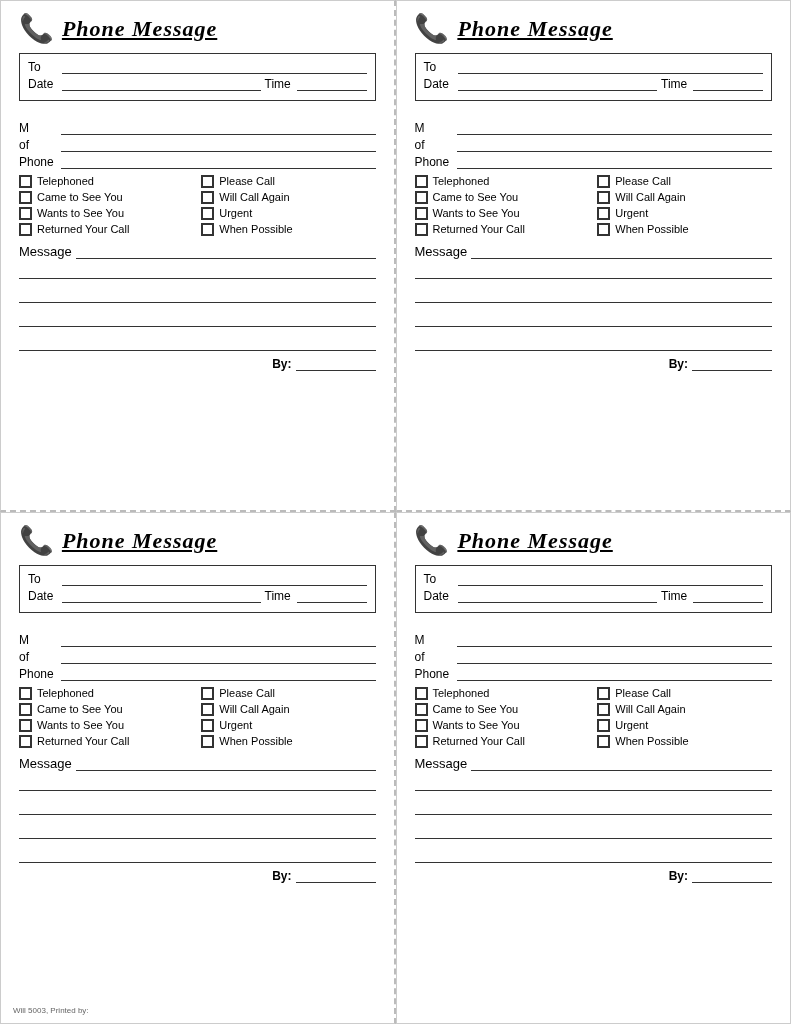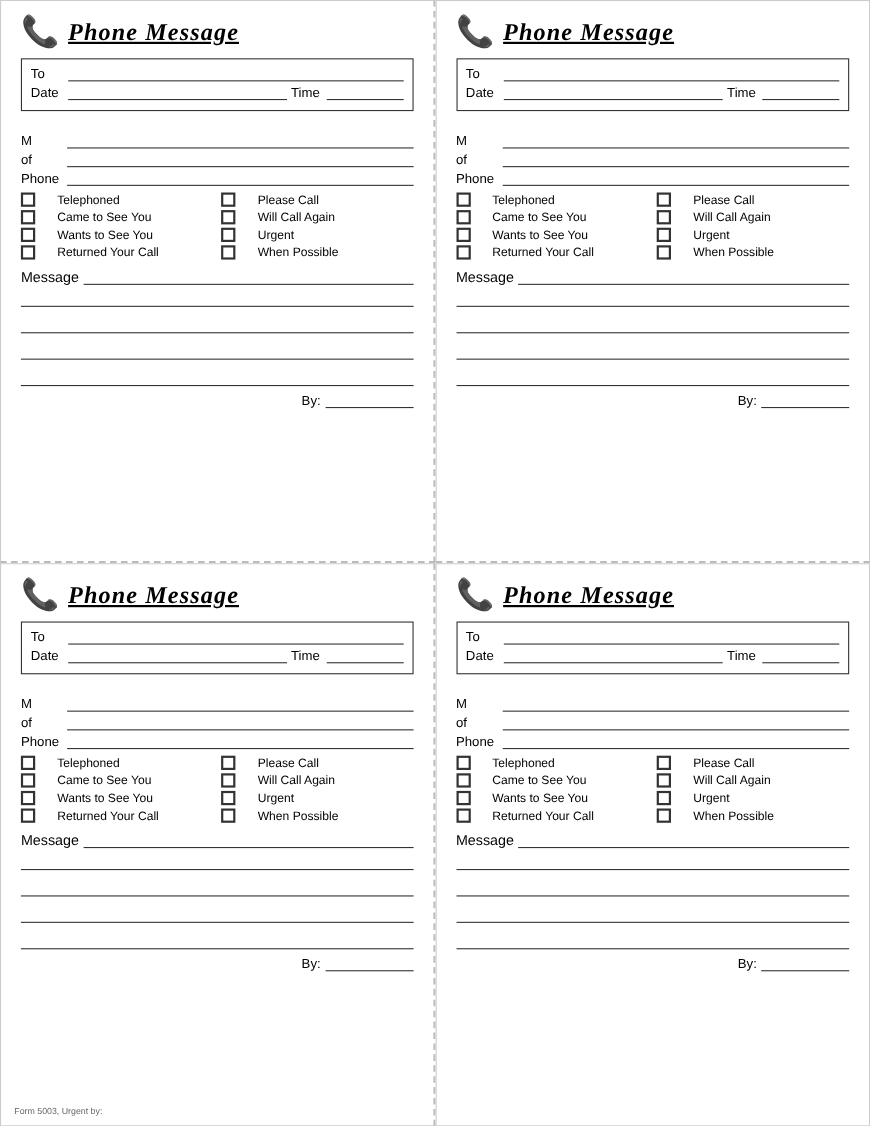--- a/index.html
+++ b/index.html
@@ -95,22 +95,21 @@
     }
     .checkboxes {
       display: grid;
       grid-template-columns: 1fr 1fr;
       gap: 3px 8px;
       margin-bottom: 8px;
       font-size: 11px;
     }
     .checkbox-item {
       display: flex;
-      align-items: center;
-      gap: 20px;
+      gap: 5px;
     }
     .cb-box {
       width: 13px;
       height: 13px;
       border: 2px solid #333;
       display: inline-block;
       flex-shrink: 0;
       background: #fff;
     }
     .message-section {
@@ -143,20 +142,21 @@
       height: 14px;
       width: 100%;
     }
     .by-line {
       display: flex;
       justify-content: flex-end;
       align-items: flex-end;
       font-size: 12px;
       gap: 4px;
       margin-top: 4px;
+      font-weight: bold;
     }
     .by-line .label {
       font-size: 12px;
     }
     .by-line .underline {
       width: 80px;
       border-bottom: 1px solid #333;
       height: 14px;
     }
     .footer-note {
@@ -410,21 +410,21 @@
   <div class="message-extra-lines">
     <div class="extra-line"></div>
     <div class="extra-line"></div>
     <div class="extra-line"></div>
     <div class="extra-line"></div>
   </div>
   <div class="by-line">
     <span class="label">By:</span>
     <div class="underline"></div>
   </div>
-  <span class="footer-note">Form 5003, Urgent by:</span>
+  <span class="footer-note">Will 5003, Printed by:</span>
 </div>
 
 <div class="card">
   <div class="header">
     <span class="phone-icon">📞</span>
     <span class="title">Phone Message</span>
   </div>
   <div class="info-box">
     <div class="info-line">
       <span class="label">To</span>

